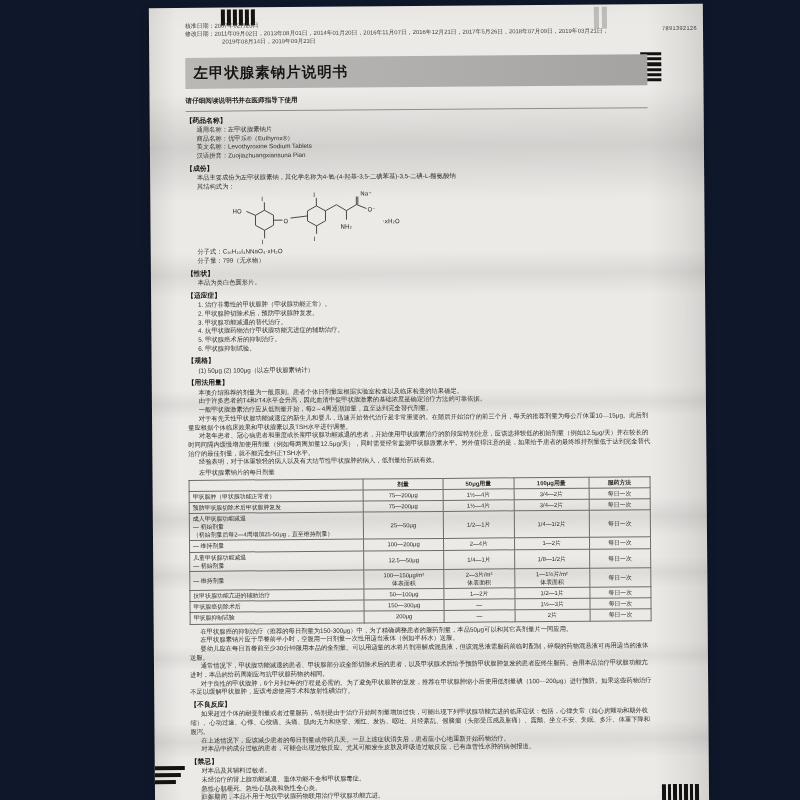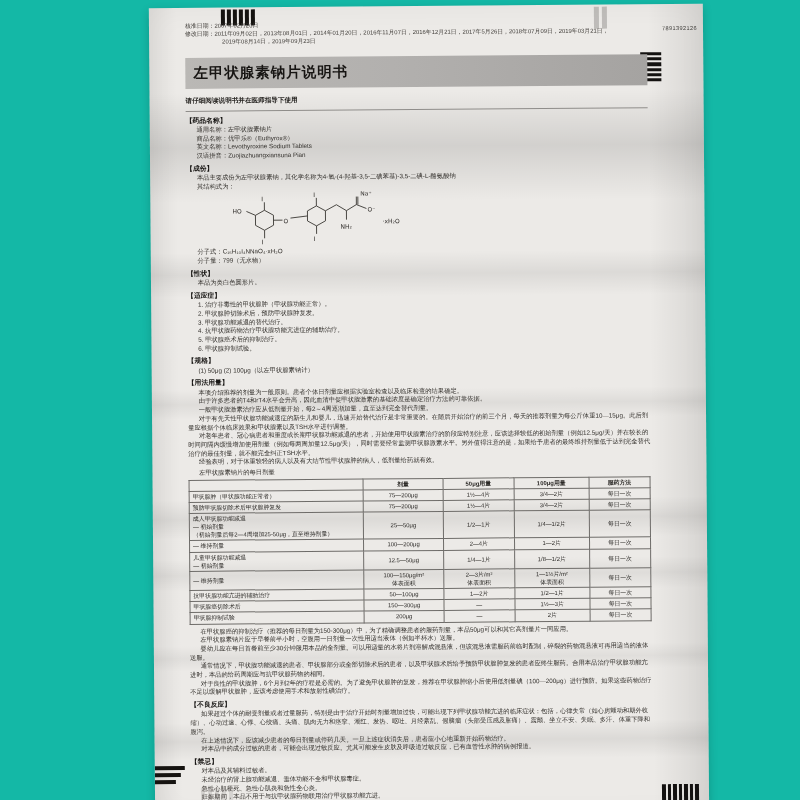--- a/index.html
+++ b/index.html
@@ -1,17 +1,17 @@
 <!DOCTYPE html>
 <html><head>
 <meta charset="utf-8">
 <style>
   html,body{margin:0;padding:0;background:#ffffff;width:800px;height:800px;overflow:hidden;
     font-family:"Liberation Sans","DejaVu Sans",sans-serif;color:#33302c;}
-  .stage{position:relative;width:800px;height:800px;background:#14b8a6;}
+  .stage{position:relative;width:800px;height:800px;background:#0f172a;}
   .paper{position:absolute;left:152px;top:6px;width:554px;height:810px;background:#eceae7;
     transform:rotate(-0.45deg);box-shadow:0 3px 10px rgba(0,0,0,.18), inset 0 0 30px rgba(0,0,0,.04);
     overflow:hidden;}
   .paper::before{content:"";position:absolute;inset:0;pointer-events:none;
     background-image:
       linear-gradient(to bottom,rgba(0,0,0,0),rgba(0,0,0,.11) 50%,rgba(0,0,0,0)),
       linear-gradient(to bottom,rgba(0,0,0,0),rgba(0,0,0,.07) 50%,rgba(0,0,0,0)),
       linear-gradient(to bottom,rgba(0,0,0,0),rgba(0,0,0,.06) 50%,rgba(0,0,0,0)),
       linear-gradient(to bottom,rgba(0,0,0,0),rgba(0,0,0,.07) 50%,rgba(0,0,0,0)),
       linear-gradient(to bottom,rgba(0,0,0,0),rgba(0,0,0,.06) 50%,rgba(0,0,0,0)),

